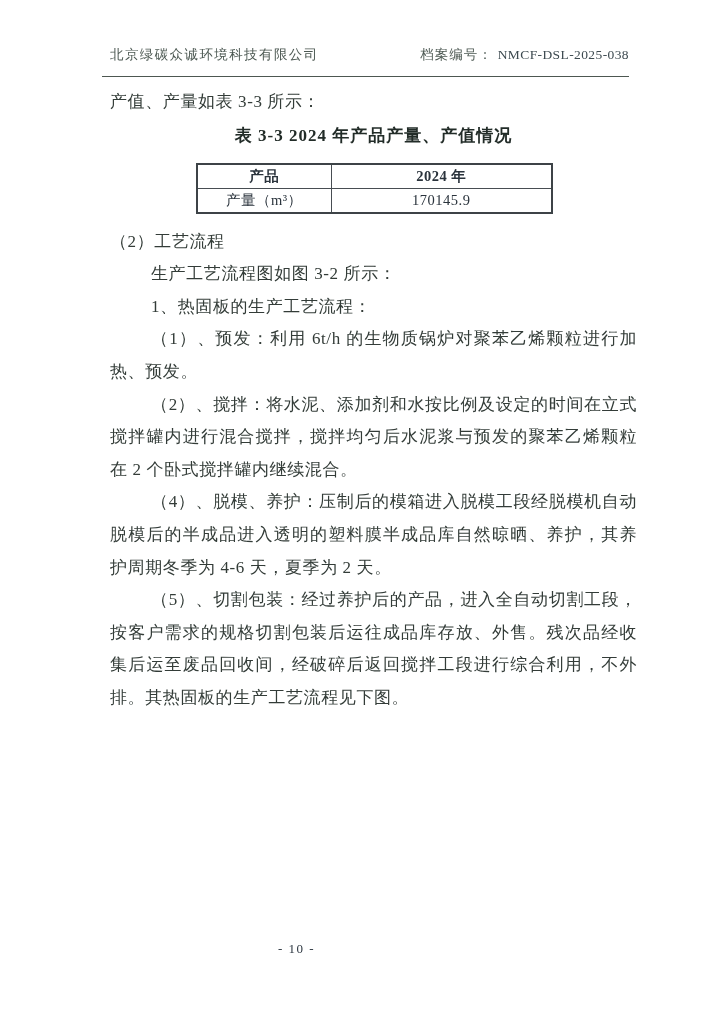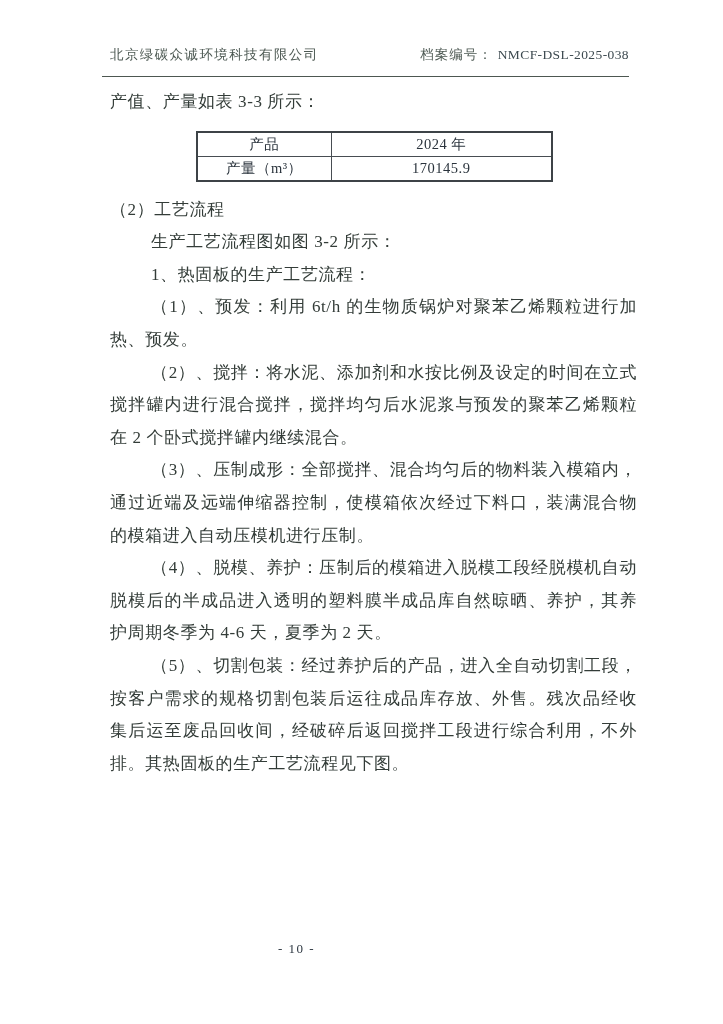--- a/index.html
+++ b/index.html
@@ -77,21 +77,21 @@
     border: 2px solid #3d4347;
     table-layout: fixed;
   }
   table.prod th, table.prod td {
     border: 1px solid #474d52;
     height: 23px;
     text-align: center;
     vertical-align: middle;
     padding: 0;
   }
-  table.prod th { font-weight: normal; }
+  table.prod th { font-weight: bold; }
   table.prod col.c1 { width: 134px; }
   table.prod col.c2 { width: 221px; }
   
   .footer {
     position: absolute;
     top: 941px;
     left: 0;
     width: 593px;
     text-align: center;
     font-size: 13px;
@@ -106,20 +106,21 @@
 
   <div class="header">
     <span class="company">北京绿碳众诚环境科技有限公司</span>
     <span class="archive"><span class="archive-label">档案编号：</span><span class="archive-no">NMCF-DSL-2025-038</span></span>
   </div>
 
   <div class="content">
 
     <p class="para">产值、产量如表 3-3 所示：</p>
 
+    <p class="table-title">表 3-3 2024 年产品产量、产值情况</p>
 
     <table class="prod">
       <colgroup>
           <col class="c1">
           <col class="c2">
         </colgroup>
       <tbody>
         <tr>
           <th>产品</th>
           <th>2024 年</th>
@@ -129,21 +130,20 @@
           <td>170145.9</td>
         </tr>
       </tbody>
     </table>
 
     <p class="para after-table">（2）工艺流程</p>
     <p class="para indent">生产工艺流程图如图 3-2 所示：</p>
     <p class="para indent">1、热固板的生产工艺流程：</p>
     <p class="para indent">（1）、预发：利用 6t/h 的生物质锅炉对聚苯乙烯颗粒进行加热、预发。</p>
     <p class="para indent">（2）、搅拌：将水泥、添加剂和水按比例及设定的时间在立式搅拌罐内进行混合搅拌，搅拌均匀后水泥浆与预发的聚苯乙烯颗粒在 2 个卧式搅拌罐内继续混合。</p>
-    <p class="para indent">（3）、压制成形：全部搅拌、混合均匀后的物料装入模箱内，通过近端及远端伸缩器控制，使模箱依次经过下料口，装满混合物的模箱进入自动压模机进行压制。</p>
     <p class="para indent">（4）、脱模、养护：压制后的模箱进入脱模工段经脱模机自动脱模后的半成品进入透明的塑料膜半成品库自然晾晒、养护，其养护周期冬季为 4-6 天，夏季为 2 天。</p>
     <p class="para indent">（5）、切割包装：经过养护后的产品，进入全自动切割工段，按客户需求的规格切割包装后运往成品库存放、外售。残次品经收集后运至废品回收间，经破碎后返回搅拌工段进行综合利用，不外排。其热固板的生产工艺流程见下图。</p>
 
   </div>
 
   <div class="footer">- 10 -</div>
 
 </div>
 
 </body></html>

